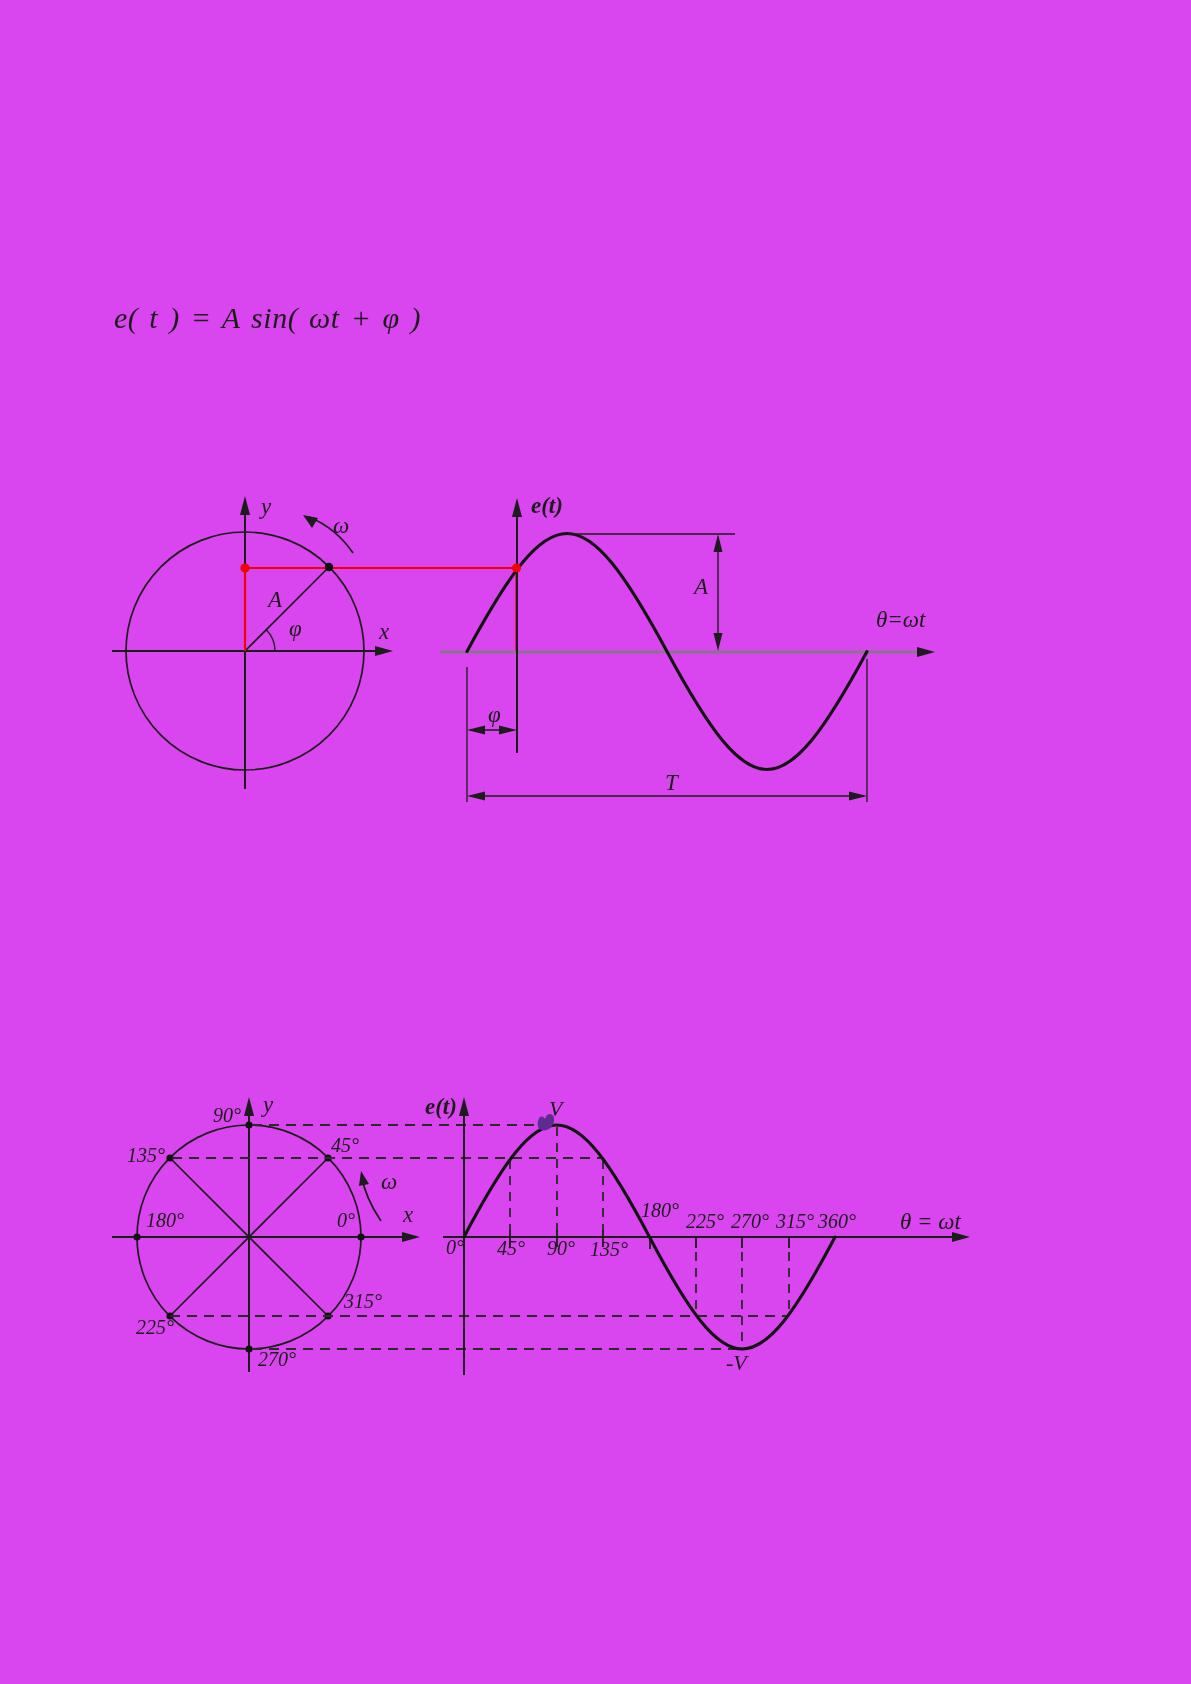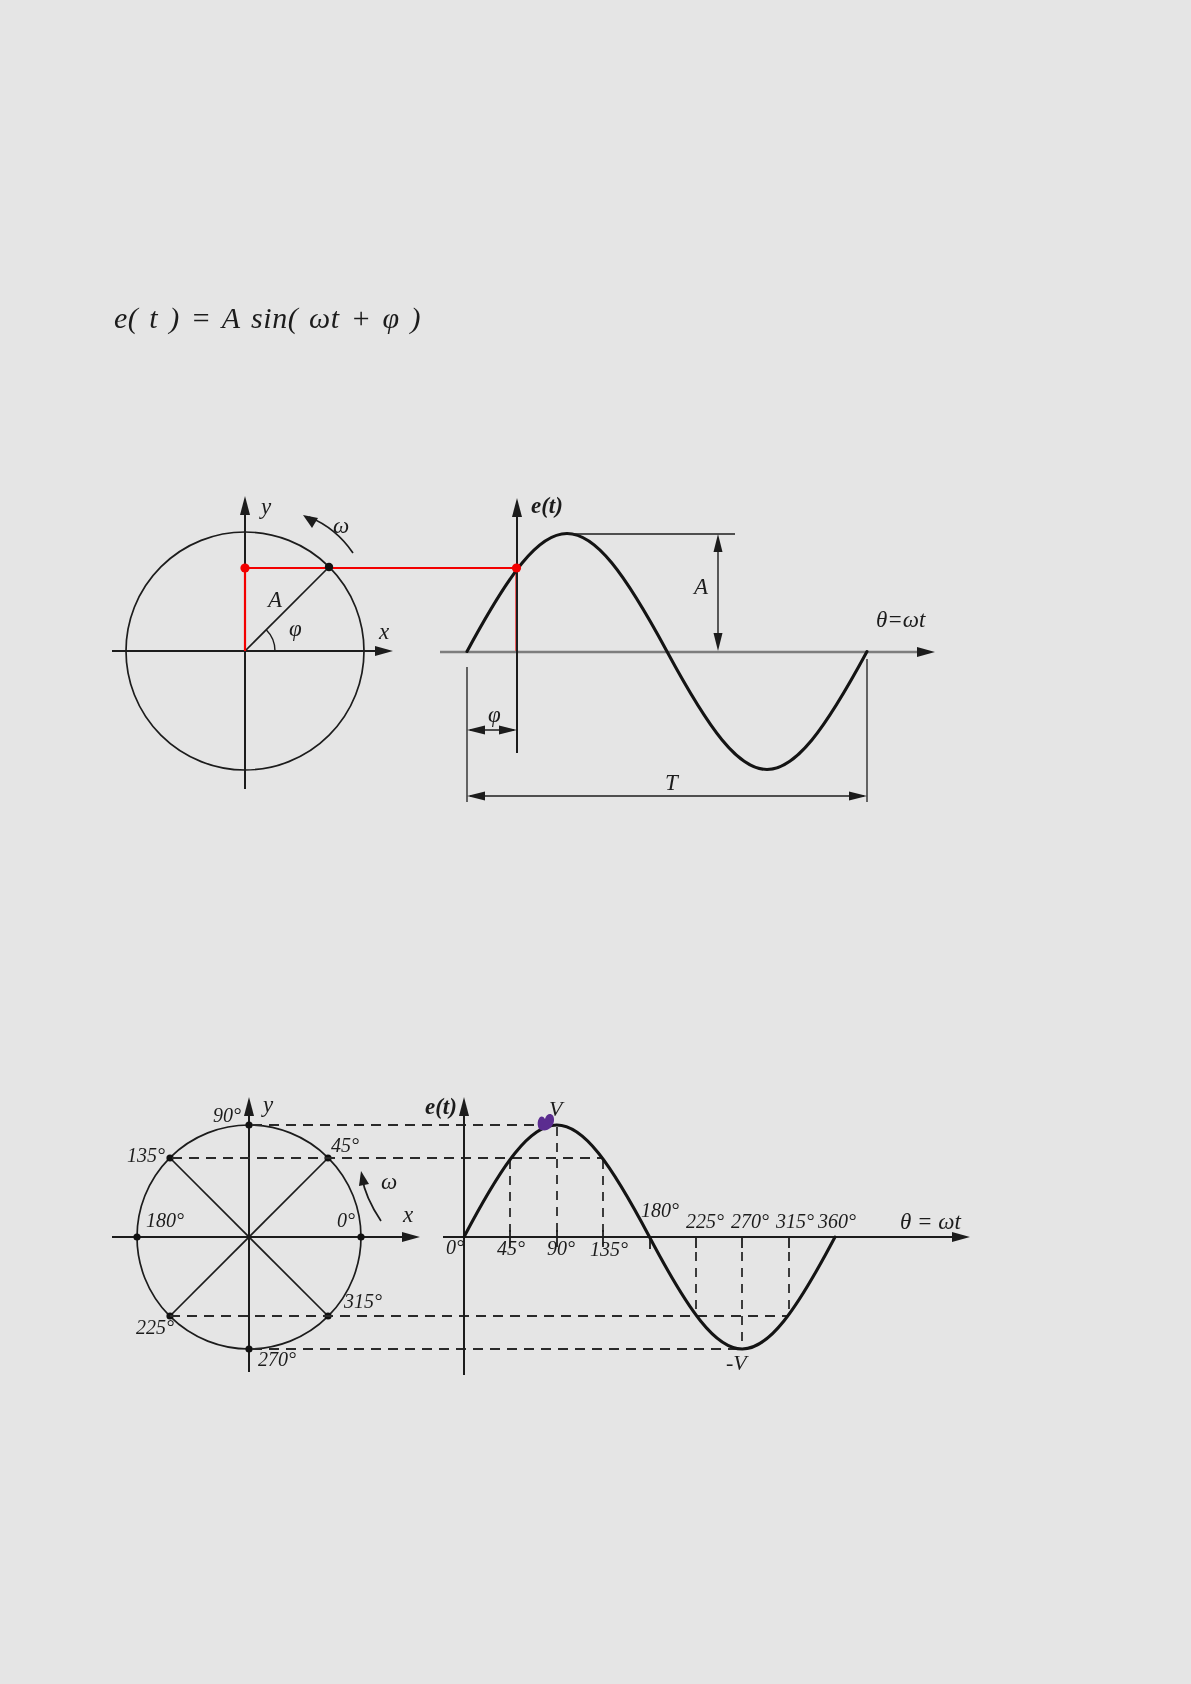--- a/index.html
+++ b/index.html
@@ -1,19 +1,19 @@
 <!DOCTYPE html>
 <html><head>
 <meta charset="utf-8">
 <style>
   html,body { margin:0; padding:0; background:#ffffff; }
   .page {
     position:relative;
     width:1191px; height:1684px;
-    background:#e5e5e5;
+    background:#d946ef;
     font-family:"Liberation Serif","DejaVu Serif",serif;
     overflow:hidden;
   }
   .equation {
     position:absolute; left:114px; top:301px;
     font-style:italic; font-size:30px; color:#1c1c1c;
     letter-spacing:0.5px; word-spacing:3px; white-space:pre;
   }
   svg.fig { position:absolute; left:0; top:0; }
   svg text {

